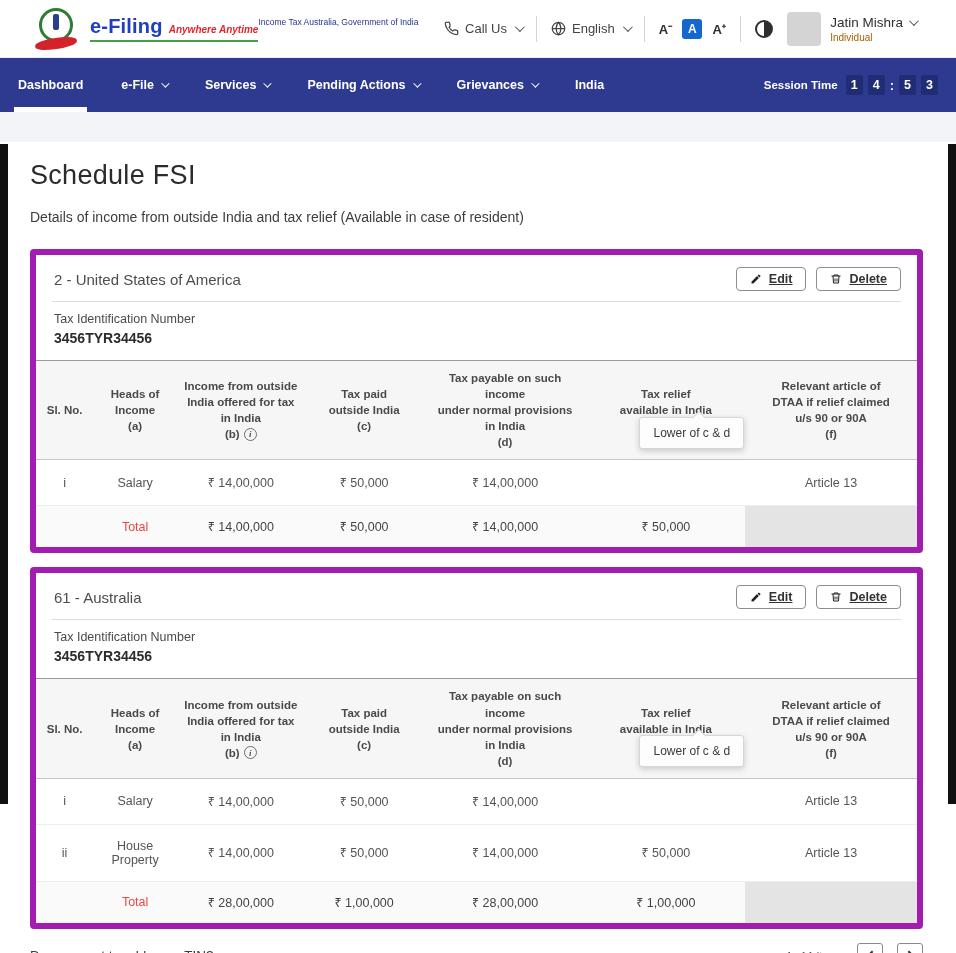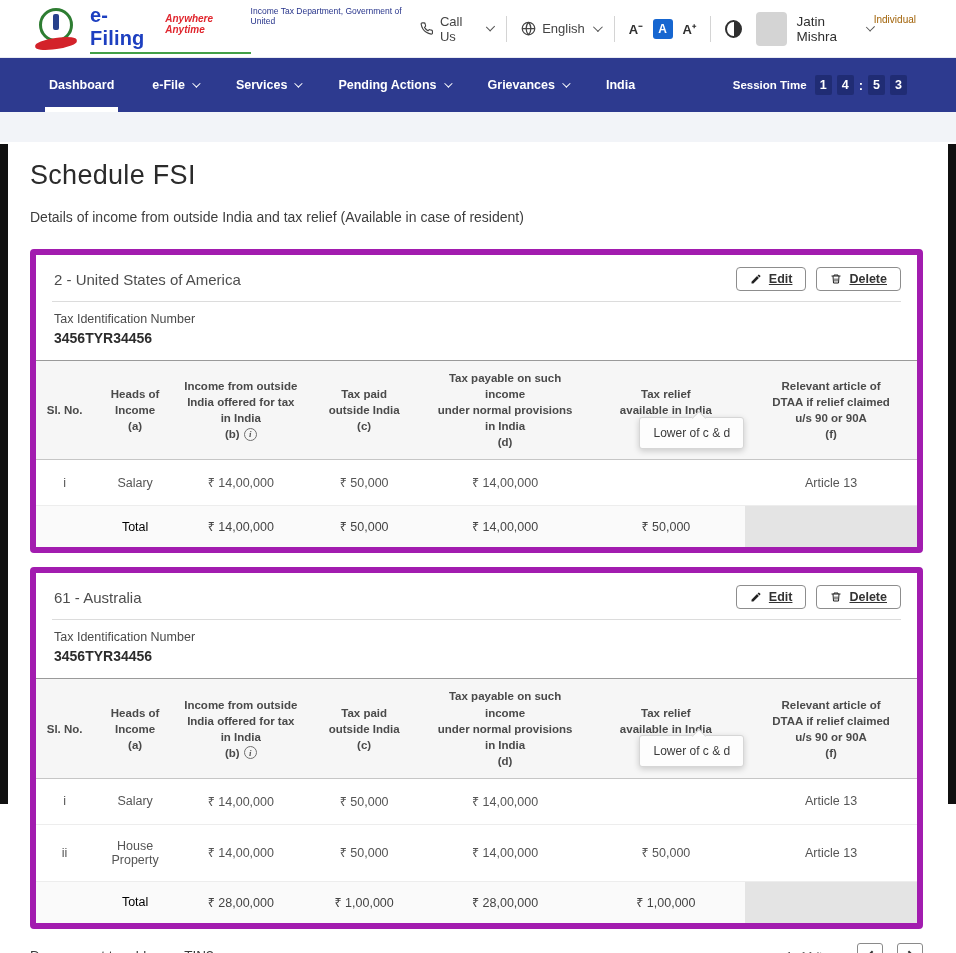--- a/index.html
+++ b/index.html
@@ -22,26 +22,26 @@
   .tb-item { display:flex; align-items:center; gap:6px; font-size:13px; color:#444; cursor:pointer; }
   .v-sep { width:1px; height:26px; background:#d4d4d4; }
   .caret { width:7px; height:7px; border-right:1.5px solid #555; border-bottom:1.5px solid #555; transform:rotate(45deg) translateY(-2px); margin-left:2px; }
   .phone-svg, .globe-svg { width:15px; height:15px; }
   .font-controls { display:flex; align-items:center; gap:10px; }
   .fs-btn { font-size:13px; font-weight:bold; color:#2f2f2f; cursor:pointer; }
   .fs-current { width:20px; height:20px; background:#1666d0; color:#fff; border-radius:3px; display:flex; align-items:center; justify-content:center; font-size:12px; font-weight:bold; }
   .contrast-icon { width:18px; height:18px; border:2px solid #2f2f2f; border-radius:50%; background:linear-gradient(90deg,#ffffff 50%,#2f2f2f 50%); cursor:pointer; }
   .user-block { display:flex; align-items:center; gap:9px; }
   .avatar { width:34px; height:34px; background:#d4d4d4; border-radius:4px; }
-  .user-meta { display:flex; flex-direction:row; gap:2px; }
+  .user-meta { display:flex; flex-direction:column; gap:2px; }
   .user-name-row { display:flex; align-items:center; gap:4px; font-size:13.5px; color:#2f2f2f; cursor:pointer; }
   .user-type { font-size:10px; color:#a16207; }
 
   
-  .navbar { height:54px; background:#2d3a8f; display:flex; align-items:stretch; padding:0 49px; }
+  .navbar { height:54px; background:#2d3a8f; display:flex; align-items:stretch; padding:0 18px; }
   .nav-item { display:flex; align-items:center; gap:5px; color:#fff; font-size:12.5px; font-weight:bold; margin-right:38px; cursor:pointer; position:relative; }
   .nav-item .caret { border-color:#fff; width:6px; height:6px; }
   .nav-item.active::after { content:""; position:absolute; left:-4px; right:-4px; bottom:0; height:5px; background:#fff; }
   .session { margin-left:auto; display:flex; align-items:center; gap:5px; color:#fff; }
   .session-label { font-size:11.5px; font-weight:bold; margin-right:3px; }
   .digit-box { width:17px; height:20px; background:#202c74; border-radius:2px; display:flex; align-items:center; justify-content:center; font-size:12.5px; font-weight:bold; }
   .session-colon { font-size:13px; font-weight:bold; }
 
   .gray-strip { height:30px; background:#f2f4f8; }
 
@@ -67,21 +67,21 @@
 
   .tblwrap { position:relative; }
   table { width:100%; border-collapse:collapse; table-layout:fixed; }
   thead th { background:#f6f6f6; border-top:1px solid #9a9a9a; border-bottom:1px solid #c6c6c6; font-size:11.5px; font-weight:bold; color:#4a4a4a; padding:9px 4px; text-align:center; vertical-align:middle; }
   .hl { white-space:pre-line; line-height:1.4; }
   .hs { display:flex; justify-content:center; align-items:center; gap:4px; line-height:1.4; }
   .info-icon { width:13px; height:13px; border:1px solid #6f6f6f; border-radius:50%; color:#555; font-size:9px; font-style:italic; font-family:"Liberation Serif", serif; display:inline-flex; align-items:center; justify-content:center; }
   .info-icon::before { content:"i"; }
   tbody td { font-size:12.5px; color:#555; text-align:center; padding:14px 4px; border-bottom:1px solid #ededed; background:#fff; }
   tr.total-row td { background:#fafafa; border-top:1px solid #d2d2d2; border-bottom:none; color:#444; padding:12px 4px; }
-  tr.total-row td.total-label { color:#000000; }
+  tr.total-row td.total-label { color:#ef4444; }
   tr.total-row td.fcell { background:#e4e4e4; }
 
   .tooltip { position:absolute; top:57px; left:68.5%; background:#fdfdfd; border:1px solid #d6d6d6; border-radius:3px; box-shadow:0 2px 6px rgba(0,0,0,0.18); padding:8px 13px; font-size:12px; color:#3a3a3a; white-space:nowrap; z-index:5; }
   .tooltip::before { content:""; position:absolute; top:-5px; left:52%; width:9px; height:9px; background:#fdfdfd; border-left:1px solid #d6d6d6; border-top:1px solid #d6d6d6; transform:rotate(45deg); }
 
   .tin-row { display:flex; justify-content:space-between; align-items:center; margin:12px 0 10px 0; }
   .question { font-size:13.5px; color:#3a3a3a; }
   .pagination { display:flex; align-items:center; gap:14px; }
   .page-count { font-size:11px; color:#555; }
   .pg-btn { width:26px; height:26px; border:1px solid #8a8a8a; border-radius:3px; background:#fff; display:flex; align-items:center; justify-content:center; cursor:pointer; }
@@ -103,21 +103,21 @@
     <div class="emblem">
       <div class="emblem-circle"></div>
       <div class="emblem-pillar"></div>
       <div class="emblem-ribbon"></div>
     </div>
     <div class="logo-text">
       <div class="brand-row">
         <span class="brand">e-Filing</span>
         <span class="tagline">Anywhere Anytime</span>
       </div>
-      <span class="dept">Income Tax Department, Government of United</span>
+      <span class="dept">Income Tax Australia, Government of India</span>
     </div>
   </div>
 
   <div class="topbar-right">
     <div class="tb-item">
       <svg class="phone-svg" viewBox="0 0 24 24" fill="none" stroke="#444" stroke-width="2">
           <path d="M22 16.9v3a2 2 0 0 1-2.2 2 19.8 19.8 0 0 1-8.6-3.1 19.5 19.5 0 0 1-6-6A19.8 19.8 0 0 1 2.1 4.2 2 2 0 0 1 4.1 2h3a2 2 0 0 1 2 1.7c.1 1 .4 2 .7 2.9a2 2 0 0 1-.5 2.1L8 10a16 16 0 0 0 6 6l1.3-1.3a2 2 0 0 1 2.1-.5c.9.3 1.9.6 2.9.7a2 2 0 0 1 1.7 2z"></path>
         </svg>
       <span>Call Us</span>
       <span class="caret"></span>

